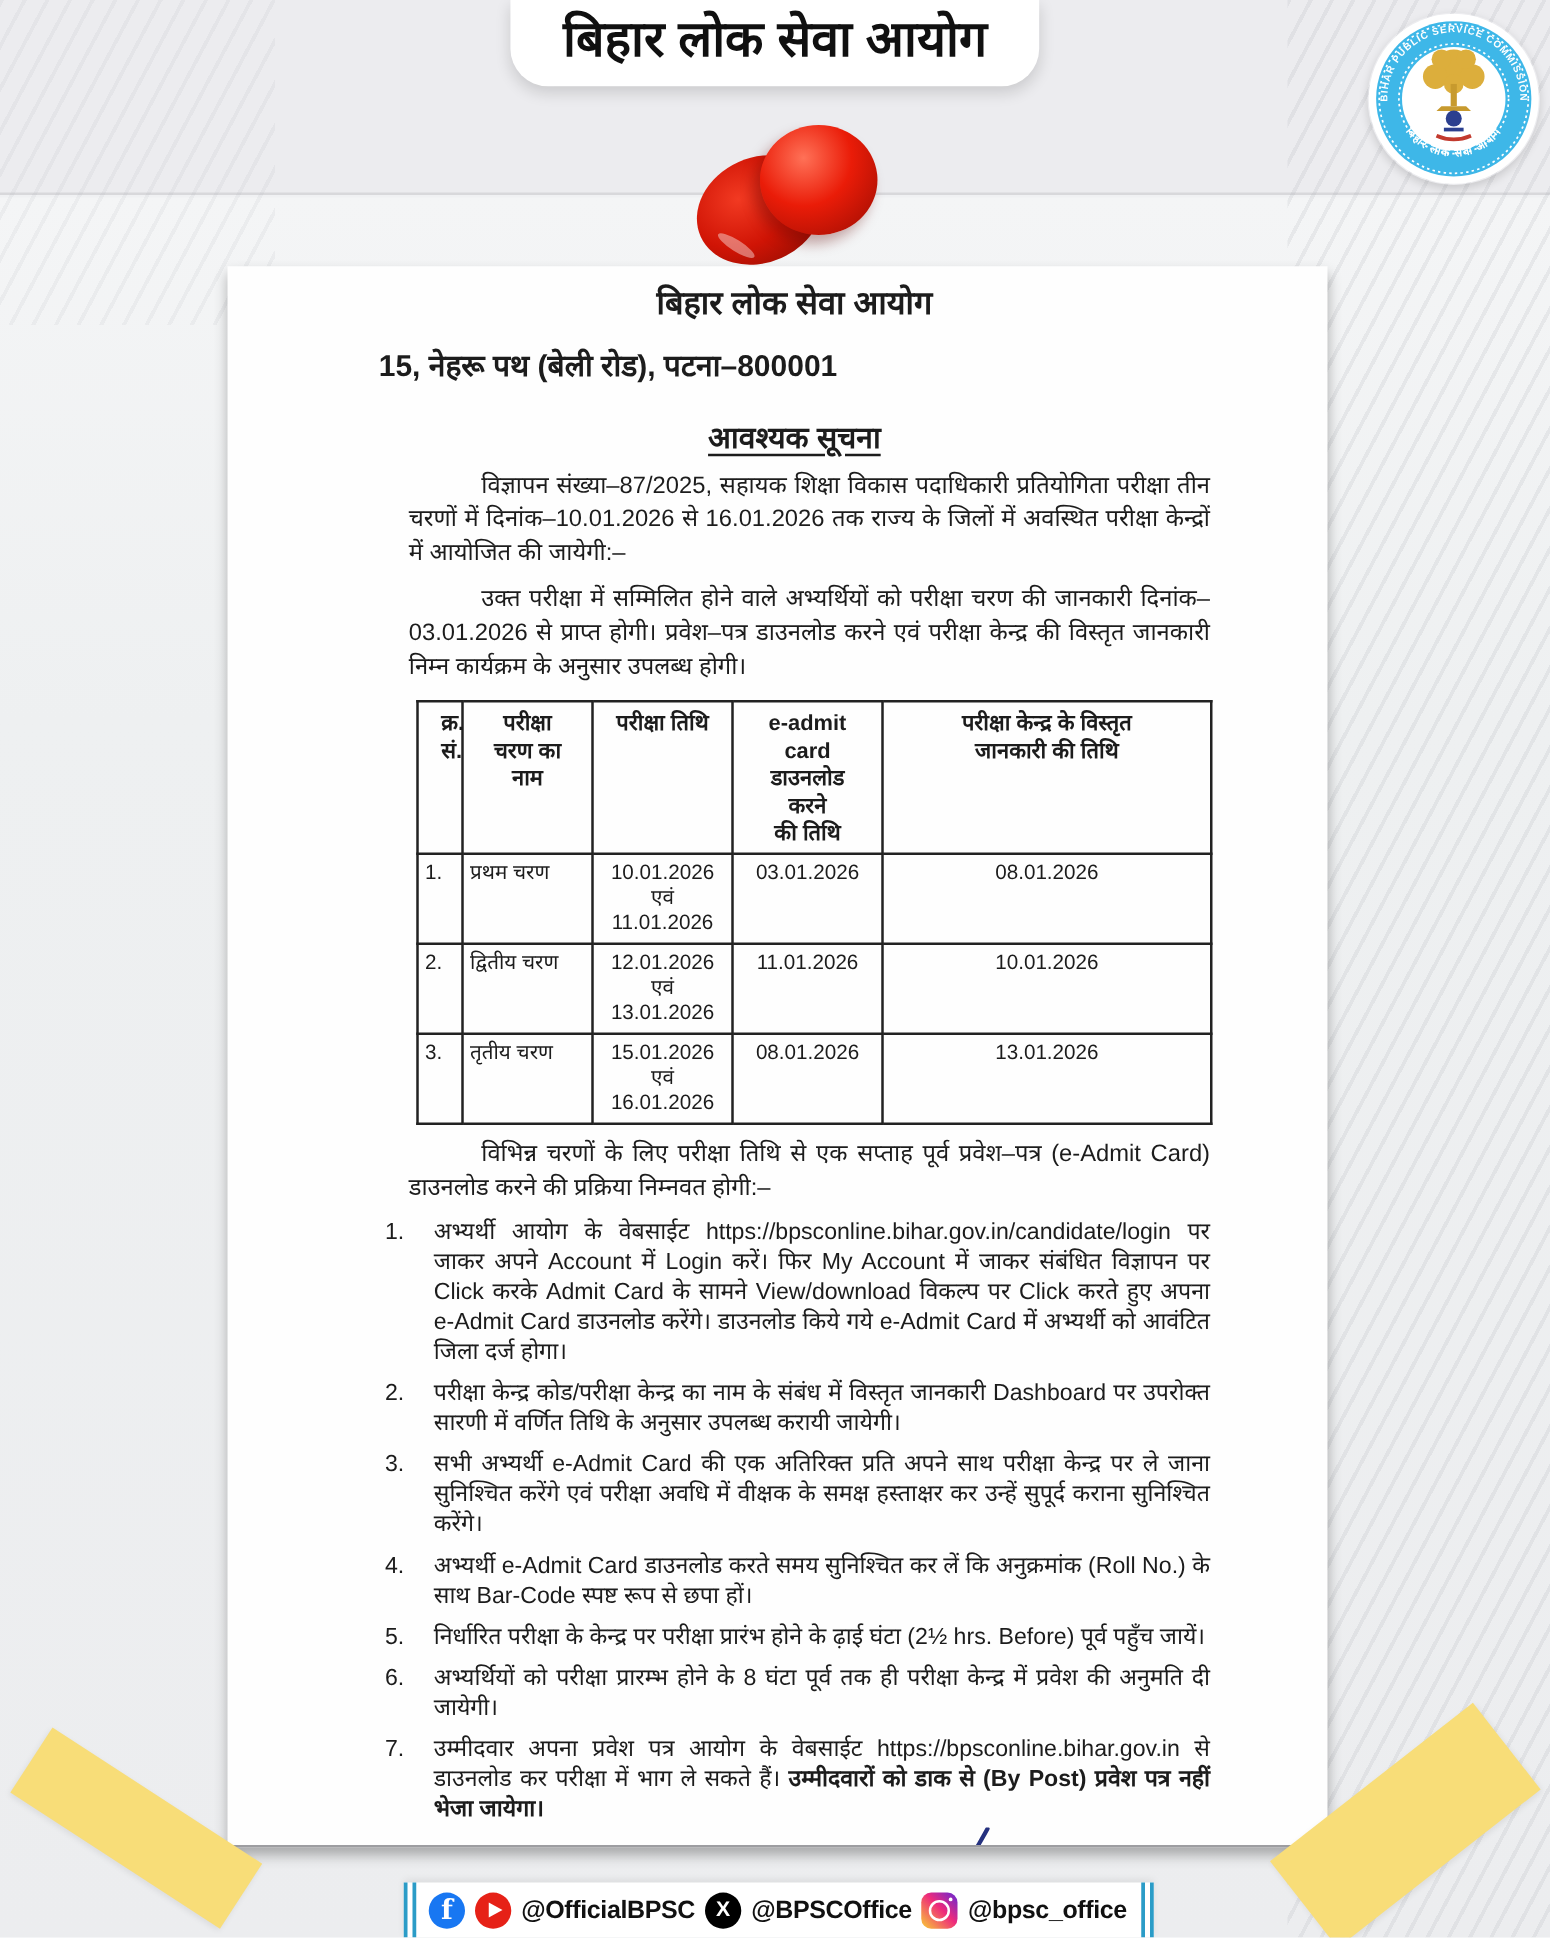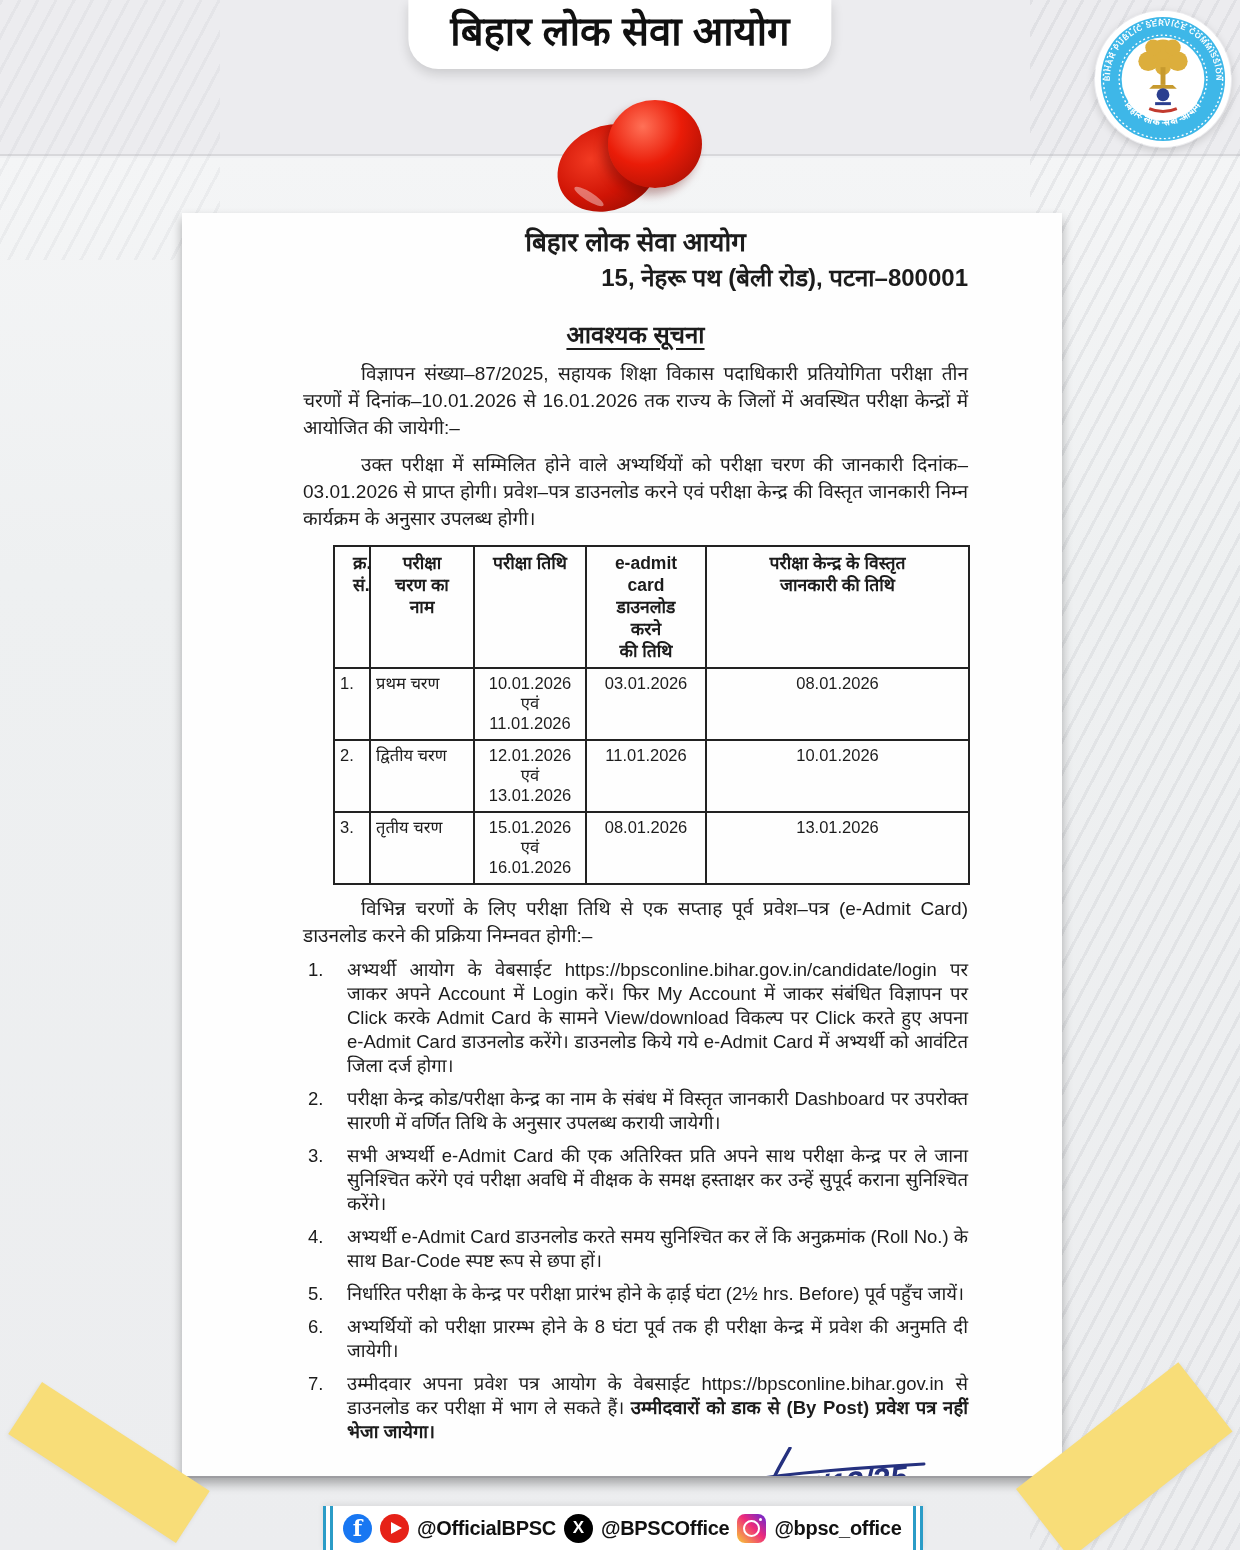--- a/index.html
+++ b/index.html
@@ -37,25 +37,25 @@
     background:radial-gradient(circle at 37% 30%, #ff7157 0%, #ea1c08 45%, #b31104 82%, #8a0d03 100%);
     box-shadow:-5px 7px 10px rgba(100,10,5,.35); }
 
   .sheet { position:absolute; left:182px; top:213px; width:880px; height:1265px;
     background:#fefefe; z-index:2; overflow:hidden;
     padding:10px 94px 0 121px;
     box-shadow:0 6px 10px rgba(0,0,0,.30);
     border-bottom:2px solid #9d9da1; }
 
   .doc-org { text-align:center; font-size:26px; font-weight:700; }
-  .doc-address { text-align:right; font-size:24px; font-weight:700; margin-top:1px; }
+  .doc-address { text-align:left; font-size:24px; font-weight:700; margin-top:16px; }
   .doc-heading { text-align:center; font-size:24px; font-weight:700; margin-top:24px;
     text-decoration:underline; text-underline-offset:5px; }
 
-  .para { font-size:19px; line-height:27px; text-align:justify; margin-top:10px; font-weight:500; }
+  .para { font-size:19px; line-height:27px; text-align:justify; margin-top:10px; font-weight:500;margin-left:24px; }
   .indent { text-indent:58px; }
 
   table.sched { border-collapse:collapse; table-layout:fixed; width:635px; margin:13px 0 0 30px; }
   table.sched th, table.sched td { border:2px solid #222; vertical-align:top; }
   table.sched th { font-size:17.5px; font-weight:700; text-align:center; padding:5px 18px; line-height:22px; }
   table.sched td { font-size:16.5px; padding:4px 5px 6px; line-height:20px; font-weight:500; }
   td.c-sn { text-align:left; padding-left:7px; }
   td.c-stage { text-align:left; padding-left:9px; font-size:17.5px; }
   td.c-dates, td.c-admit, td.c-centre { text-align:center; }
 

